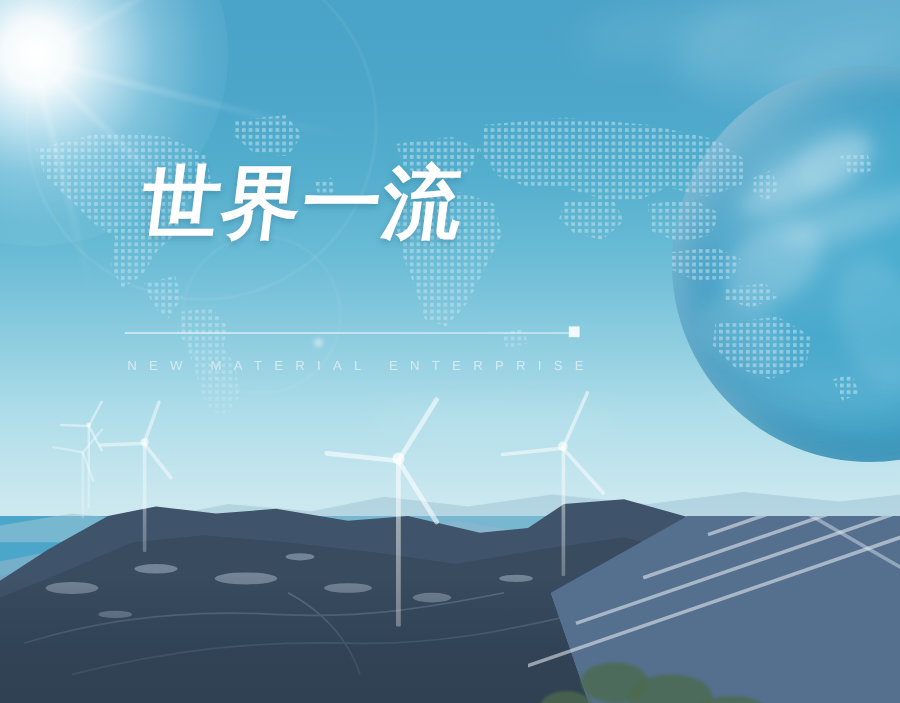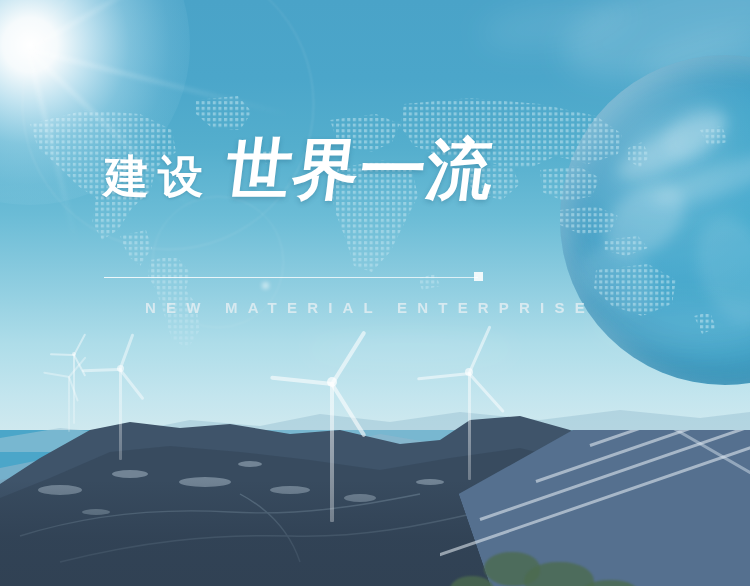--- a/index.html
+++ b/index.html
@@ -257,26 +257,25 @@
     top: 272px;
     width: 9px;
     height: 9px;
     background: rgba(255,255,255,0.88);
   }
 
   .subtitle {
     position: absolute;
     left: 106px;
     top: 299px;
-    font-size: 15px;
-    font-weight: 700;
+    font-size: 11px;
+    font-weight: 400;
     color: rgba(232,240,244,0.78);
     letter-spacing: 10.2px;
     white-space: nowrap;
-    margin-left: 39px;
   }
 </style>
 </head>
 <body>
 
 <div id="banner">
 
   <div class="sky"></div>
 
   <div class="cloud-wisp cw1"></div>
@@ -444,21 +443,20 @@
 
     <div class="veg" style="left:44px;  top:122px; width:56px; height:34px;"></div>
     <div class="veg" style="left:84px;  top:132px; width:70px; height:40px;"></div>
     <div class="veg" style="left:140px; top:150px; width:60px; height:30px;"></div>
     <div class="veg" style="left:10px;  top:146px; width:44px; height:28px;"></div>
   </div>
 
   <div class="text-block">
 
     <div class="headline-row">
-      <span class="hl-small">建设</span>
       <span class="hl-big">世界一流</span>
     </div>
 
 
     <div class="divider"></div>
     <div class="divider-cap"></div>
 
     <div class="subtitle">NEW MATERIAL ENTERPRISE</div>
 
   </div>

